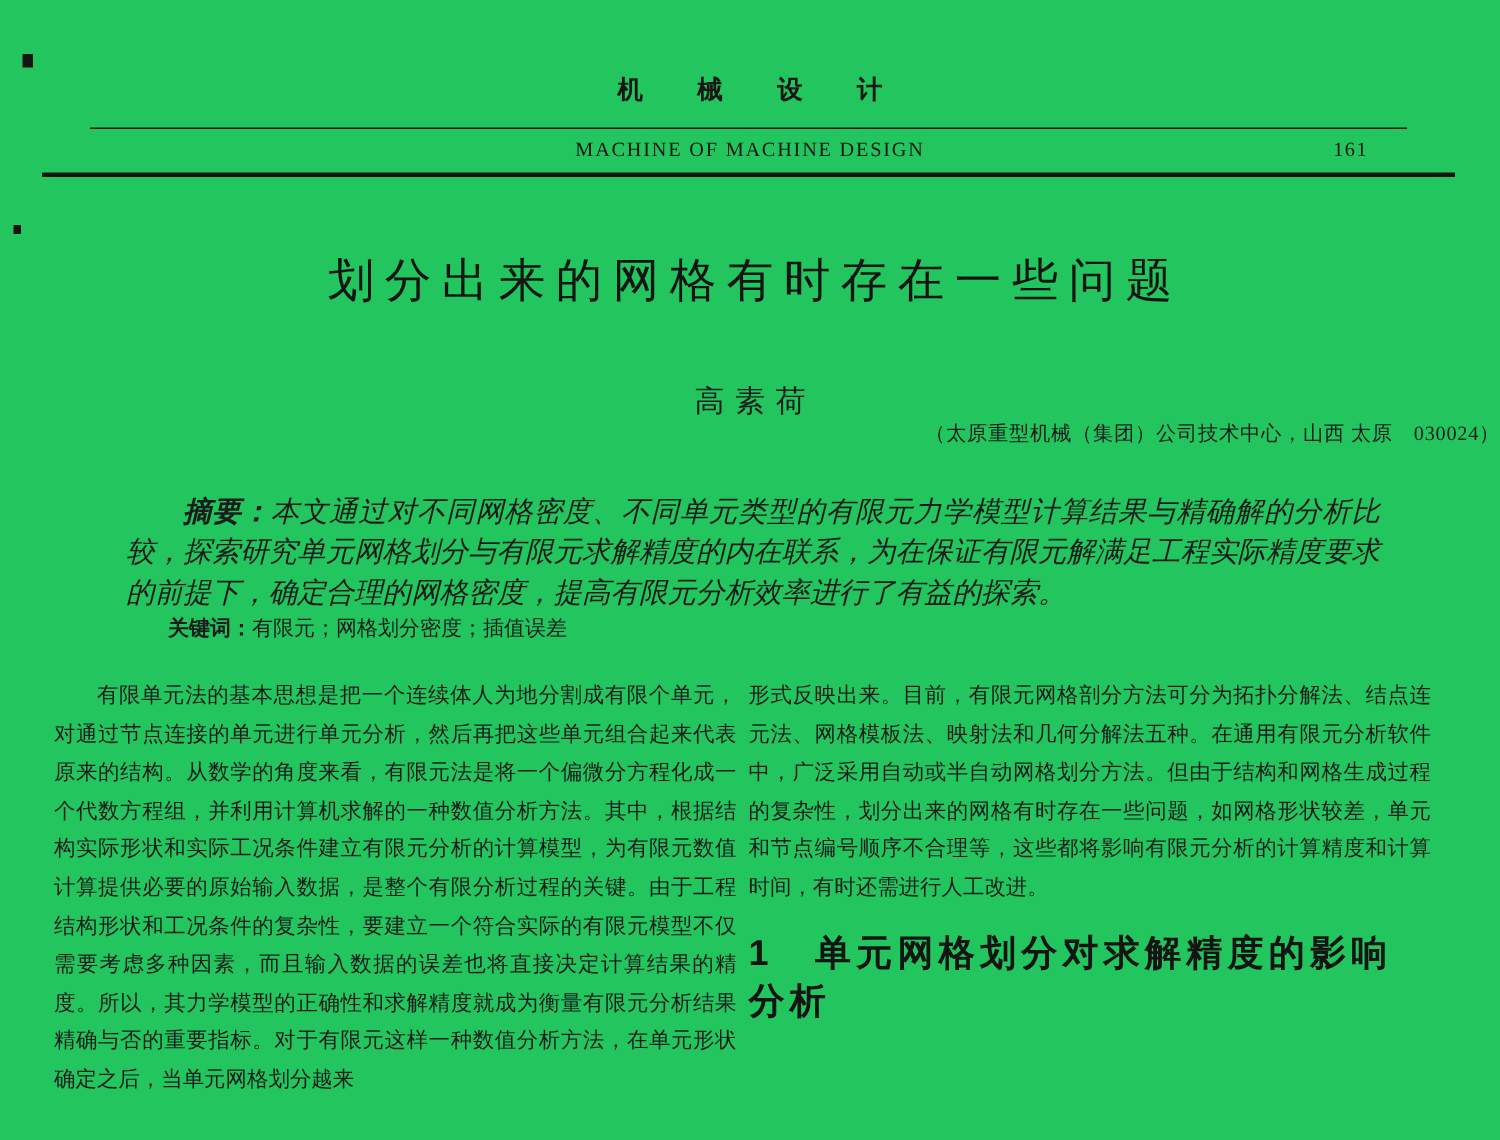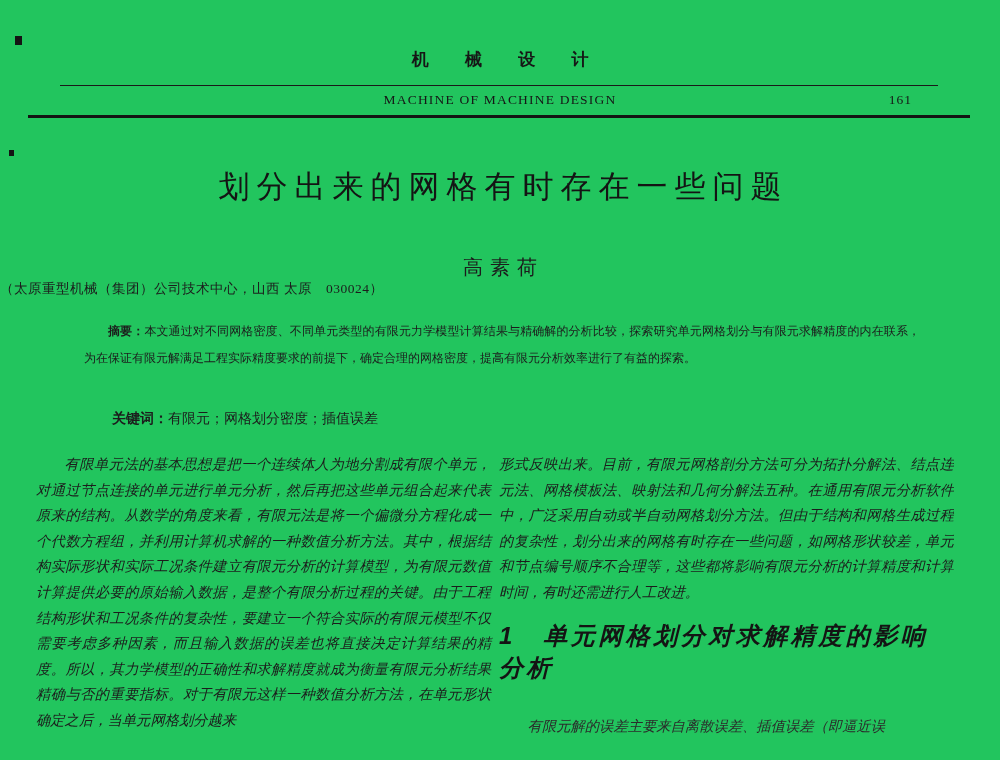--- a/index.html
+++ b/index.html
@@ -45,44 +45,43 @@
     font-size:31px;letter-spacing:7px;text-indent:7px;
     color:#141414;
   }
   .author{
     position:absolute;top:240px;left:0;right:0;
     text-align:center;
     font-size:20px;letter-spacing:7px;text-indent:7px;margin-top:14px;
   }
   .affiliation{
     position:absolute;top:280px;left:0;right:0;
-    text-align:left;
+    text-align:right;
     font-size:13.5px;letter-spacing:.5px;
   }
   .abstract{
-    position:absolute;top:318px;left:84px;right:80px;
-    font-size:12px;line-height:27px;
-    text-align:justify;text-indent:2em;
+    position:absolute;top:328px;left:84px;right:80px;
+    font-size:19px;line-height:27px;
+    text-align:justify;text-indent:2em;font-style:italic;
   }
   .keywords{
     position:absolute;top:405px;left:84px;right:80px;
     font-size:14px;line-height:27px;
     text-indent:2em;
   }
   .cjk-label{
     font-weight:700;
     font-family:"Liberation Sans","DejaVu Sans",sans-serif;
     text-align:right;
   }
   
   .columns{
     position:absolute;top:452px;left:36px;right:46px;bottom:0;
     display:flex;gap:8px;
     overflow:hidden;
-    font-style:italic;
   }
   .col{
     flex:1 1 0;
     font-size:14.3px;line-height:25.6px;
     text-align:justify;
   }
   .para-indent{text-indent:2em;margin:0;}
   .para-noindent{text-indent:0;margin:0;}
   .section-heading{
     margin:14px 0 0 0;
@@ -125,17 +124,16 @@
 
   <div class="keywords"><span class="cjk-label">关键词：</span><span>有限元；网格划分密度；插值误差</span></div>
 
   <div class="columns">
     <div class="col">
       <p class="para-indent">有限单元法的基本思想是把一个连续体人为地分割成有限个单元，对通过节点连接的单元进行单元分析，然后再把这些单元组合起来代表原来的结构。从数学的角度来看，有限元法是将一个偏微分方程化成一个代数方程组，并利用计算机求解的一种数值分析方法。其中，根据结构实际形状和实际工况条件建立有限元分析的计算模型，为有限元数值计算提供必要的原始输入数据，是整个有限分析过程的关键。由于工程结构形状和工况条件的复杂性，要建立一个符合实际的有限元模型不仅需要考虑多种因素，而且输入数据的误差也将直接决定计算结果的精度。所以，其力学模型的正确性和求解精度就成为衡量有限元分析结果精确与否的重要指标。对于有限元这样一种数值分析方法，在单元形状确定之后，当单元网格划分越来</p>
     </div>
     <div class="col">
       <p class="para-noindent">形式反映出来。目前，有限元网格剖分方法可分为拓扑分解法、结点连元法、网格模板法、映射法和几何分解法五种。在通用有限元分析软件中，广泛采用自动或半自动网格划分方法。但由于结构和网格生成过程的复杂性，划分出来的网格有时存在一些问题，如网格形状较差，单元和节点编号顺序不合理等，这些都将影响有限元分析的计算精度和计算时间，有时还需进行人工改进。</p>
       <h2 class="section-heading">1　单元网格划分对求解精度的影响分析</h2>
-      <p class="partial-para">有限元解的误差主要来自离散误差、插值误差（即逼近误</p>
     </div>
   </div>
 
 </div>
 
 </body></html>

